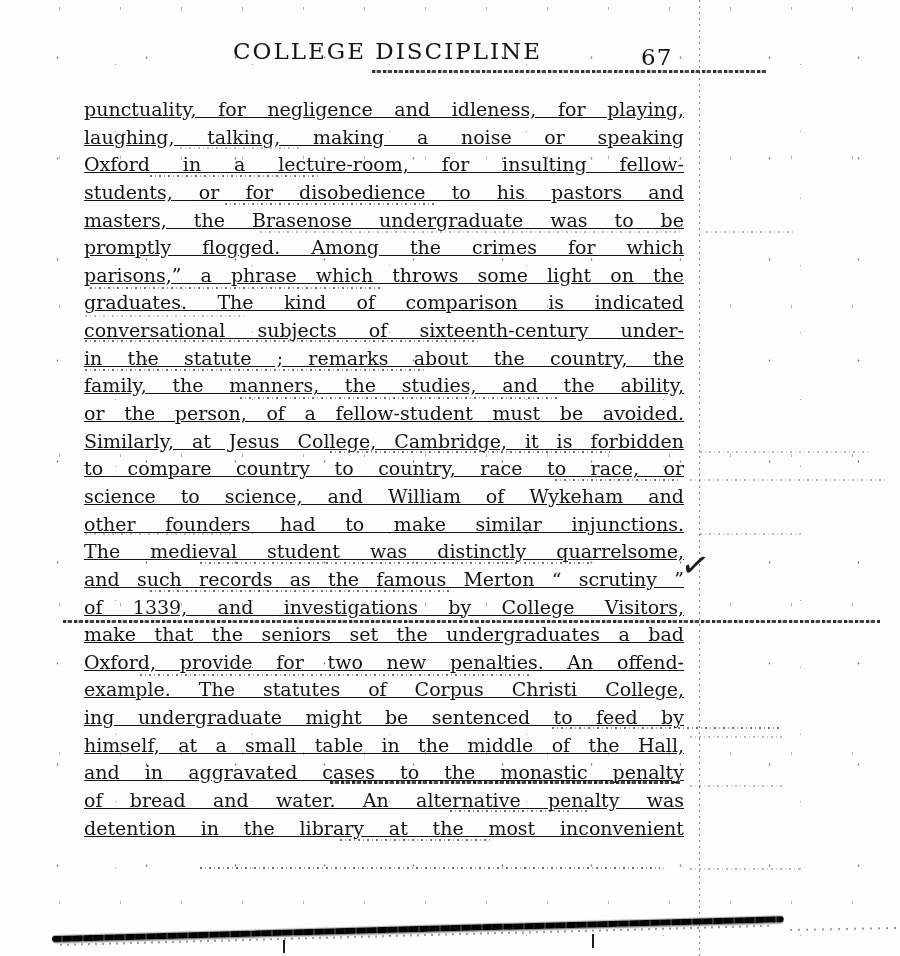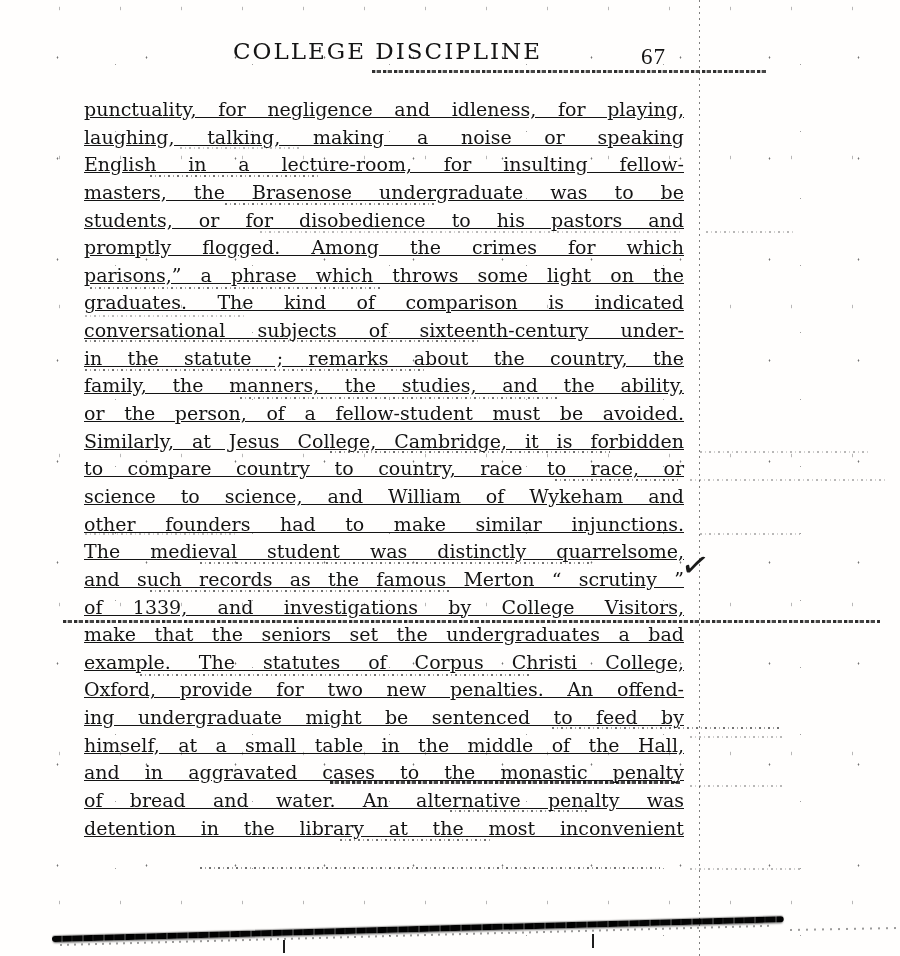--- a/index.html
+++ b/index.html
@@ -6,21 +6,21 @@
   .page{position:relative;width:900px;height:956px;background:#fffefd;overflow:hidden;
         font-family:"DejaVu Serif","Liberation Serif",serif;color:#141414;}
   .noise{position:absolute;inset:0;pointer-events:none;
       background-image:
         radial-gradient(rgba(0,0,0,.55) .7px, transparent 1.1px),
         radial-gradient(rgba(0,0,0,.38) .6px, transparent 1px),
         radial-gradient(rgba(0,0,0,.28) .5px, transparent .9px);
       background-size:89px 101px,137px 67px,61px 149px;
       background-position:13px 7px,47px 31px,29px 83px;}
   .header-title{position:absolute;top:38px;left:233px;font-size:23px;letter-spacing:2px;white-space:nowrap;}
-  .page-num{position:absolute;top:44px;left:641px;font-size:23px;letter-spacing:1px;font-family:Liberation Serif, serif;}
+  .page-num{position:absolute;top:44px;left:641px;font-size:23px;letter-spacing:1px;}
   .textblock{position:absolute;left:84px;top:96px;width:600px;font-size:19px;text-decoration:underline;}
   .line{height:27.65px;line-height:27.65px;text-align:justify;text-align-last:justify;}
   .vline{position:absolute;left:699px;top:0;width:1px;height:956px;
       background:repeating-linear-gradient(to bottom, rgba(0,0,0,.5) 0 2px, transparent 2px 6px);}
   .art{position:absolute;height:2px;
       background:repeating-linear-gradient(90deg, rgba(20,20,20,.6) 0 2px, transparent 2px 5px, rgba(20,20,20,.38) 5px 6px, transparent 6px 9px);}
   .art.f{opacity:.5;}
   .art.h{height:3px;
       background:repeating-linear-gradient(90deg, rgba(10,10,10,.85) 0 3px, rgba(10,10,10,.25) 3px 5px, rgba(10,10,10,.75) 5px 9px, transparent 9px 11px);}
   .check{position:absolute;left:681px;top:548px;font-size:34px;line-height:34px;
@@ -44,40 +44,40 @@
 
   <div class="noise"></div>
 
   <div class="header-title">COLLEGE DISCIPLINE</div>
   <div class="page-num">67</div>
   <i class="art h" style="left:372px;top:70px;width:396px;"></i>
 
   <div class="textblock">
       <div class="line">punctuality, for negligence and idleness, for playing,</div>
       <div class="line">laughing, talking, making a noise or speaking</div>
-      <div class="line">English in a lecture-room, for insulting fellow-</div>
+      <div class="line">Oxford in a lecture-room, for insulting fellow-</div>
+      <div class="line">students, or for disobedience to his pastors and</div>
       <div class="line">masters, the Brasenose undergraduate was to be</div>
-      <div class="line">students, or for disobedience to his pastors and</div>
       <div class="line">promptly flogged. Among the crimes for which</div>
       <div class="line">parisons,” a phrase which throws some light on the</div>
       <div class="line">graduates. The kind of comparison is indicated</div>
       <div class="line">conversational subjects of sixteenth-century under-</div>
       <div class="line">in the statute ; remarks about the country, the</div>
       <div class="line">family, the manners, the studies, and the ability,</div>
       <div class="line">or the person, of a fellow-student must be avoided.</div>
       <div class="line">Similarly, at Jesus College, Cambridge, it is forbidden</div>
       <div class="line">to compare country to country, race to race, or</div>
       <div class="line">science to science, and William of Wykeham and</div>
       <div class="line">other founders had to make similar injunctions.</div>
       <div class="line">The medieval student was distinctly quarrelsome,</div>
       <div class="line">and such records as the famous Merton “ scrutiny ”</div>
       <div class="line">of 1339, and investigations by College Visitors,</div>
       <div class="line">make that the seniors set the undergraduates a bad</div>
+      <div class="line">Oxford, provide for two new penalties. An offend-</div>
       <div class="line">example. The statutes of Corpus Christi College,</div>
-      <div class="line">Oxford, provide for two new penalties. An offend-</div>
       <div class="line">ing undergraduate might be sentenced to feed by</div>
       <div class="line">himself, at a small table in the middle of the Hall,</div>
       <div class="line">and in aggravated cases to the monastic penalty</div>
       <div class="line">of bread and water. An alternative penalty was</div>
       <div class="line">detention in the library at the most inconvenient</div>
     </div>
 
   <div class="check">✓</div>
 
   <div class="vline"></div>

